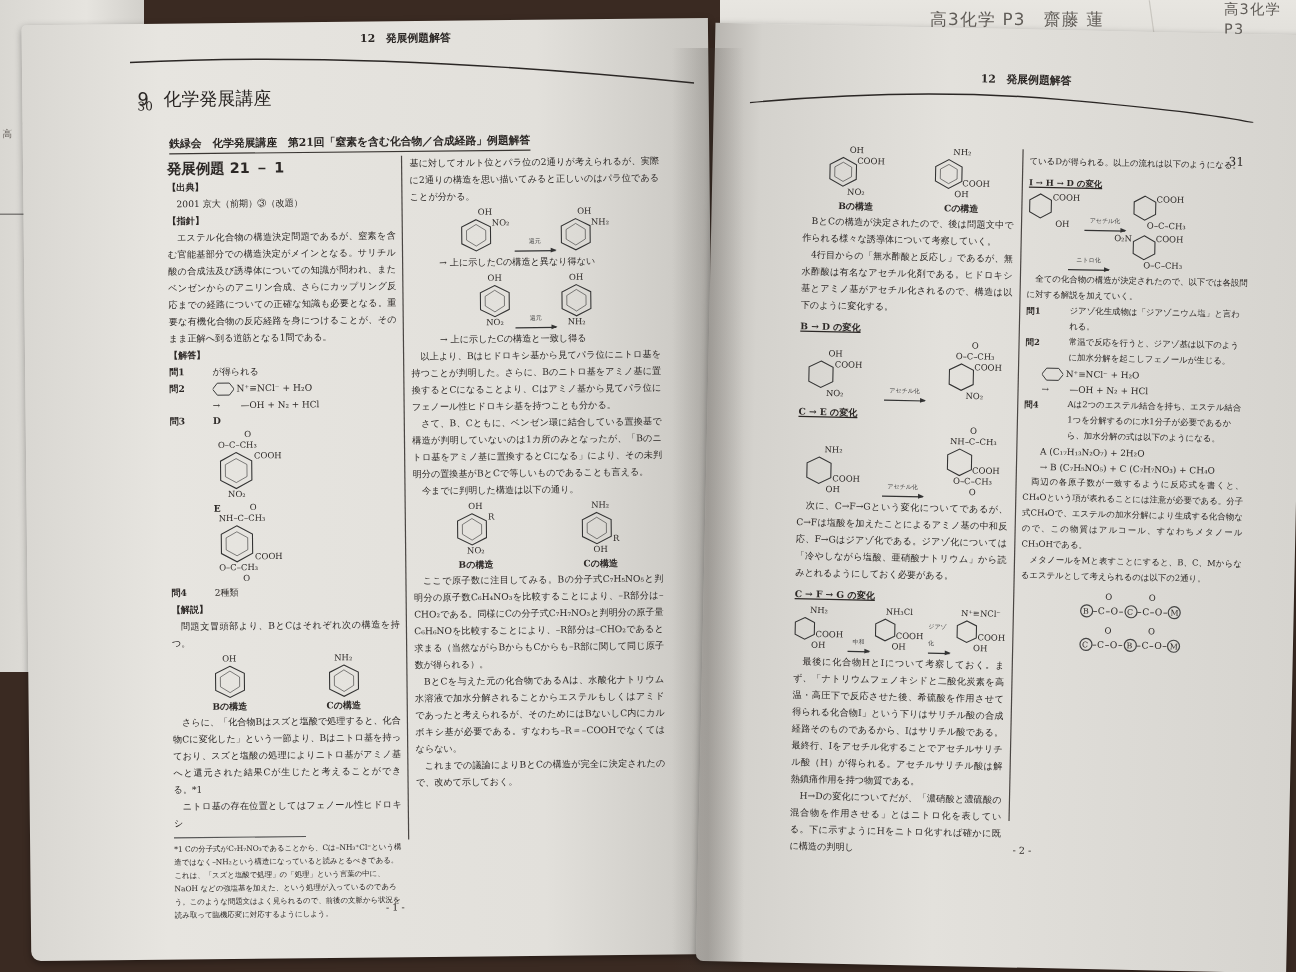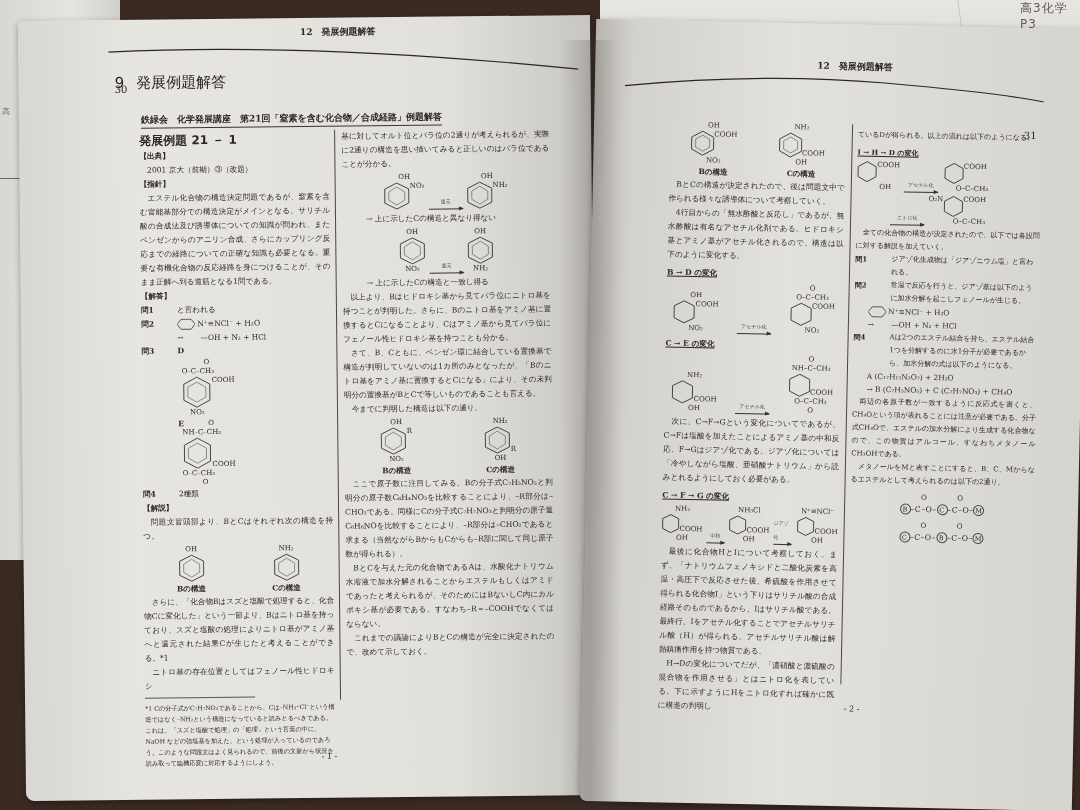--- a/index.html
+++ b/index.html
@@ -86,47 +86,51 @@
 <body>
 
 <div class="bg-sheet-left">
   <span class="bg-small" style="left:2px;top:106px;">高</span>
   <span class="bg-char" style="left:18px;top:96px;">高</span>
   <span class="bg-char" style="left:22px;top:138px;">化</span>
   <div class="line"></div>
 </div>
 <div class="bg-sheet-top">
   <div class="divider"></div>
+  <div class="stamp" style="left:175px;top:8px;">
+    <div class="name">高3化学 P3　齋藤 蓮</div>
+    <div class="mail">saito@tetsuryokukai.co.jp</div>
+  </div>
   <div class="stamp" style="left:420px;top:0px;">
     <div class="name" style="font-size:12px;">高3化学 P3</div>
     <div class="mail" style="margin-left:0;">rsaito@tets...</div>
   </div>
 </div>
 
 <div class="page page-left">
   <span class="pgnum" style="left:96px;top:20px;">30</span>
   <span class="running-head" style="left:282px;top:8px;">12　発展例題解答</span>
   <svg class="rule-curve" style="left:90px;top:26px;" width="470" height="30">
     <path d="M0 6 Q 200 -2 470 28" stroke="#2b2725" stroke-width="1.2" fill="none"></path>
   </svg>
   <div class="chapter-title" style="left:96px;top:54px;">
-    <span class="num">9</span><span>発展例題解答</span>
+    <span class="num">9</span><span>化学発展講座</span>
   </div>
   <div class="section-title" style="left:122px;top:94px;">鉄緑会　化学発展講座　第21回「窒素を含む化合物／合成経路」例題解答</div>
 
   <div class="col" style="left:120px;top:112px;width:190px;">
     <div class="prob-title">発展例題 21 － 1</div>
     <div class="tag">【出典】</div>
     <p>2001 京大（前期）③（改題）</p>
     <div class="tag">【指針】</div>
     <p>エステル化合物の構造決定問題であるが、窒素を含む官能基部分での構造決定がメインとなる。サリチル酸の合成法及び誘導体についての知識が問われ、またベンゼンからのアニリン合成、さらにカップリング反応までの経路についての正確な知識も必要となる。重要な有機化合物の反応経路を身につけることが、そのまま正解へ到る道筋となる1問である。</p>
     <div class="tag">【解答】</div>
     <div class="q">
       <span class="ql">問1</span>
-      <span>と言われる</span>
+      <span>が得られる</span>
     </div>
     <div class="q">
       <span class="ql">問2</span>
       <span style="display:flex;align-items:center;gap:2px;">
         <svg width="18" height="12">
             <polygon points="4,1 14,1 18,6 14,11 4,11 0,6" fill="none" stroke="#333" stroke-width="0.8"></polygon>
           </svg>
         <span>N⁺≡NCl⁻ + H₂O</span>
       </span>
     </div>

